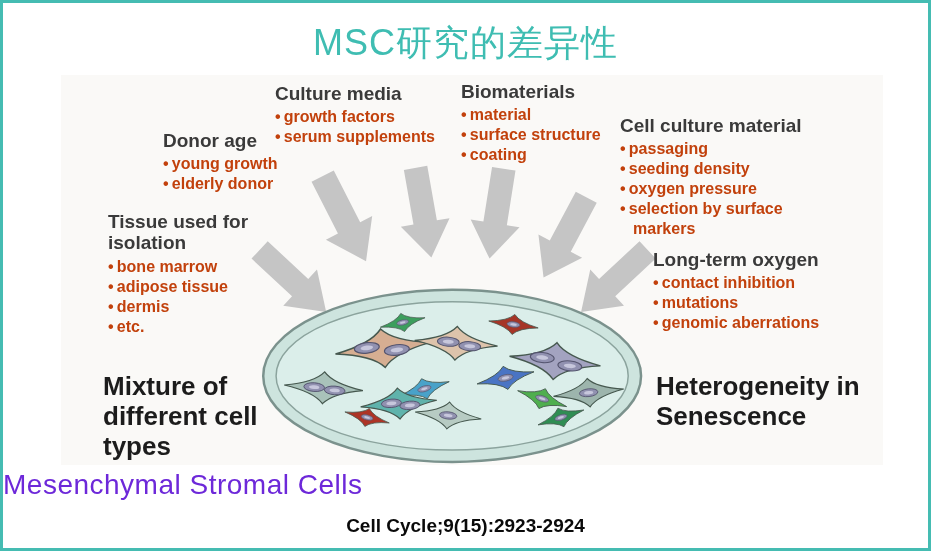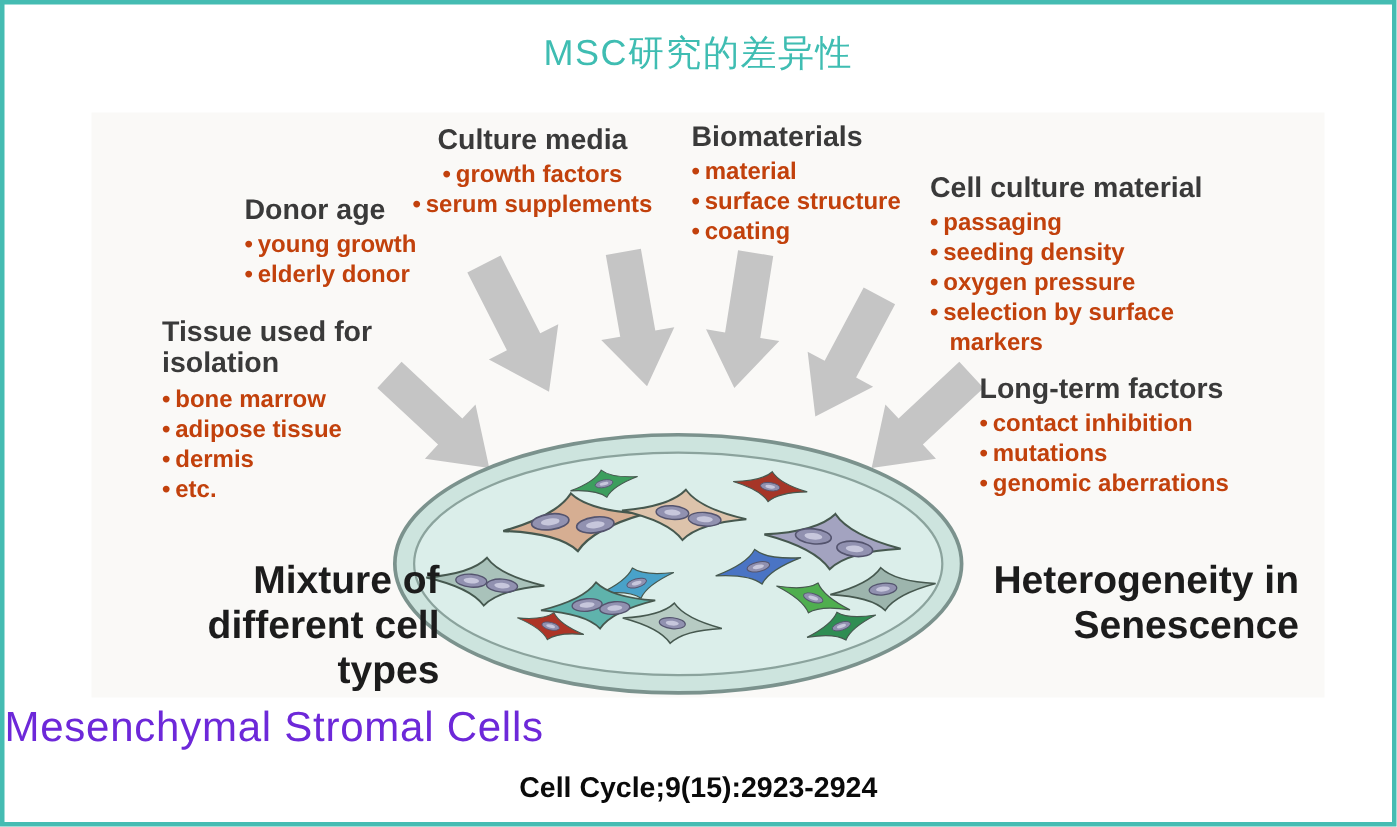--- a/index.html
+++ b/index.html
@@ -3,35 +3,35 @@
 <meta charset="utf-8">
 <style>
   html,body{margin:0;padding:0;}
   body{width:931px;height:551px;background:#ffffff;font-family:"Liberation Sans",sans-serif;}
   .canvas{position:relative;width:931px;height:551px;box-sizing:border-box;
           border:3px solid #45bcb2;background:#ffffff;overflow:hidden;}
   .figure-bg{position:absolute;left:58px;top:72px;width:822px;height:390px;
              background:#faf9f7;z-index:0;}
   .art{position:absolute;left:0;top:0;width:925px;height:545px;z-index:1;}
   .title{position:absolute;top:16px;left:0;width:100%;text-align:center;
-         font-size:24px;font-weight:400;color:#3fbdb2;z-index:2;margin:0;letter-spacing:1px;}
+         font-size:36px;font-weight:400;color:#3fbdb2;z-index:2;margin:0;letter-spacing:1px;}
   .factor{position:absolute;z-index:2;color:#3c3c3c;}
   .f-title{font-weight:bold;font-size:19px;color:#3a3a3a;line-height:1.12;}
   .f-list{list-style:none;margin:3px 0 0 0;padding:0;font-size:16px;font-weight:bold;
           color:#c2410c;line-height:20px;}
   .f-list li{padding-left:13px;text-indent:-13px;}
   .f-list li::before{content:"\2022\2009";}
   #f-donor{left:160px;top:127px;}
-  #f-culture{left:272px;top:80px;text-align:center;}
+  #f-culture{left:272px;top:80px;}
   #f-bio{left:458px;top:78px;}
   #f-methods{left:617px;top:112px;width:208px;}
   #f-tissue{left:105px;top:208px;width:172px;}
   #f-long{left:650px;top:246px;width:220px;}
   .outcome{position:absolute;z-index:2;font-weight:bold;font-size:26px;color:#1c1c1c;
-           line-height:1.16;text-align:right;}
+           line-height:1.16;}
   #outcome-left{left:100px;top:368px;width:190px;}
   #outcome-right{left:653px;top:368px;width:210px;}
   .subtitle{position:absolute;top:466px;left:0;width:100%;z-index:2;
             font-size:28px;font-weight:400;color:#6d28d9;letter-spacing:0.5px;}
   .citation{position:absolute;top:512px;left:0;width:100%;text-align:center;z-index:2;
             font-size:19px;font-weight:bold;color:#0a0a0a;}
 </style>
 </head>
 <body>
 
@@ -177,21 +177,21 @@
     <div class="f-title">Tissue used for isolation</div>
     <ul class="f-list">
         <li>bone marrow</li>
         <li>adipose tissue</li>
         <li>dermis</li>
         <li>etc.</li>
       </ul>
   </div>
 
   <div class="factor" id="f-long">
-    <div class="f-title">Long-term factors</div>
+    <div class="f-title">Long-term oxygen</div>
     <ul class="f-list">
         <li>contact inhibition</li>
         <li>mutations</li>
         <li>genomic aberrations</li>
       </ul>
   </div>
 
   <div class="outcome" id="outcome-left">Mixture of different cell types</div>
   <div class="outcome" id="outcome-right">Heterogeneity in Senescence</div>
 

